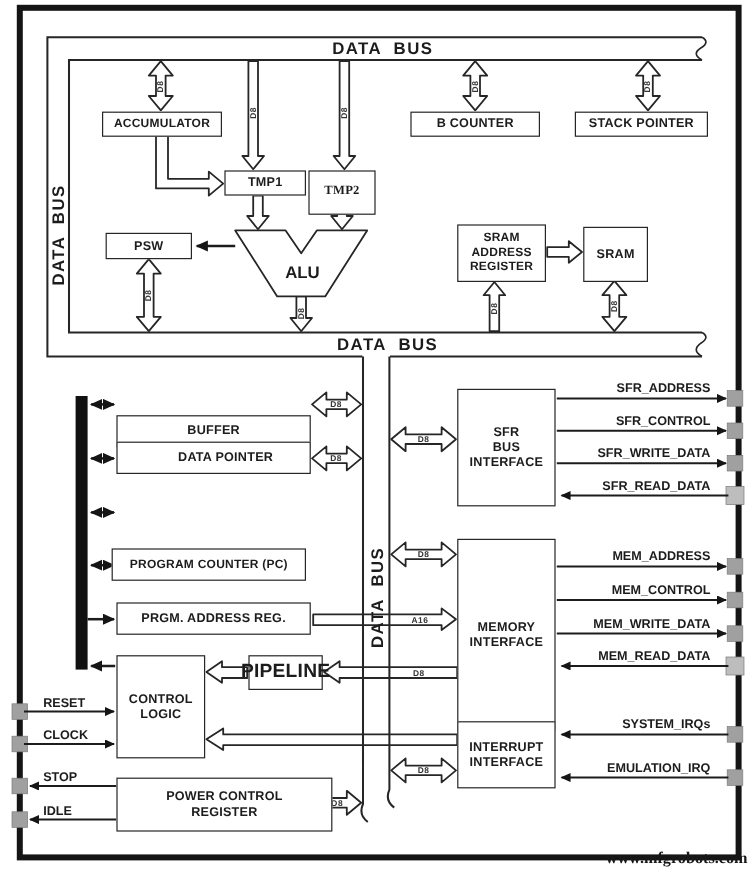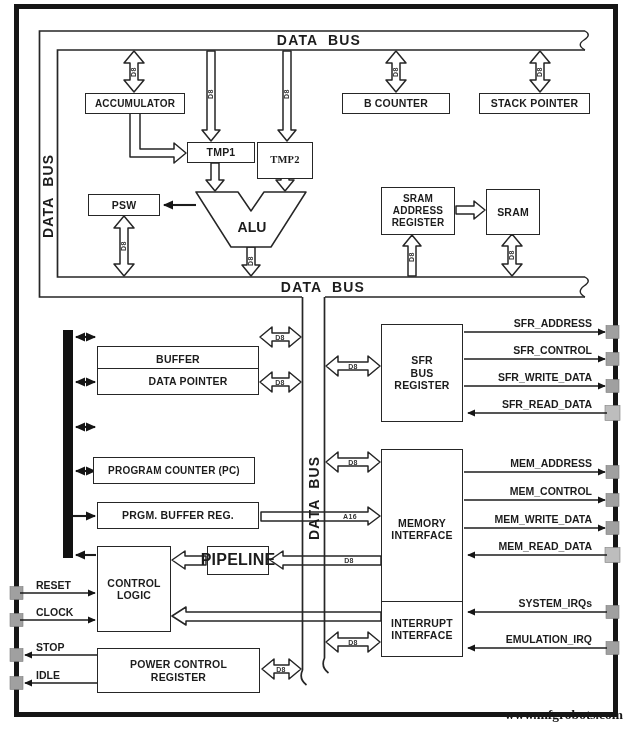--- a/index.html
+++ b/index.html
@@ -178,27 +178,27 @@
   <div class="box" style="left:187px;top:142px;width:68px;height:21px;">TMP1</div>
   <div class="box" style="left:257px;top:142px;width:56px;height:37px;font-family:Liberation Serif, serif;">TMP2</div>
   <div class="box" style="left:88px;top:194px;width:72px;height:22px;">PSW</div>
   <div class="box" style="left:381px;top:187px;width:74px;height:48px;font-size:10px;">SRAM
 ADDRESS
 REGISTER</div>
   <div class="box" style="left:486px;top:189px;width:54px;height:46px;">SRAM</div>
   <div class="box" style="left:97px;top:323px;width:162px;height:27px;margin-top:23px;">BUFFER</div>
   <div class="box" style="left:97px;top:368px;width:162px;height:27px;padding-left:20px;">DATA POINTER</div>
   <div class="box" style="left:93px;top:457px;width:162px;height:27px;font-size:10px;">PROGRAM COUNTER (PC)</div>
-  <div class="box" style="left:97px;top:502px;width:162px;height:27px;">PRGM. BUFFER REG.</div>
+  <div class="box" style="left:97px;top:502px;width:162px;height:27px;">PRGM. ADDRESS REG.</div>
   <div class="box" style="left:207px;top:546px;width:62px;height:29px;font-size:16px;">PIPELINE</div>
   <div class="box" style="left:97px;top:546px;width:74px;height:86px;">CONTROL
 LOGIC</div>
-  <div class="box" style="left:97px;top:648px;width:163px;height:45px;">POWER CONTROL
+  <div class="box" style="left:97px;top:648px;width:180px;height:45px;">POWER CONTROL
 REGISTER</div>
   <div class="box" style="left:381px;top:324px;width:82px;height:98px;">SFR
 BUS
-REGISTER</div>
+INTERFACE</div>
   <div class="box" style="left:381px;top:449px;width:82px;height:160px;">MEMORY
 INTERFACE</div>
   <div class="box" style="left:381px;top:601px;width:82px;height:56px;">INTERRUPT
 INTERFACE</div>
 
 </div>
 
 </body></html>

